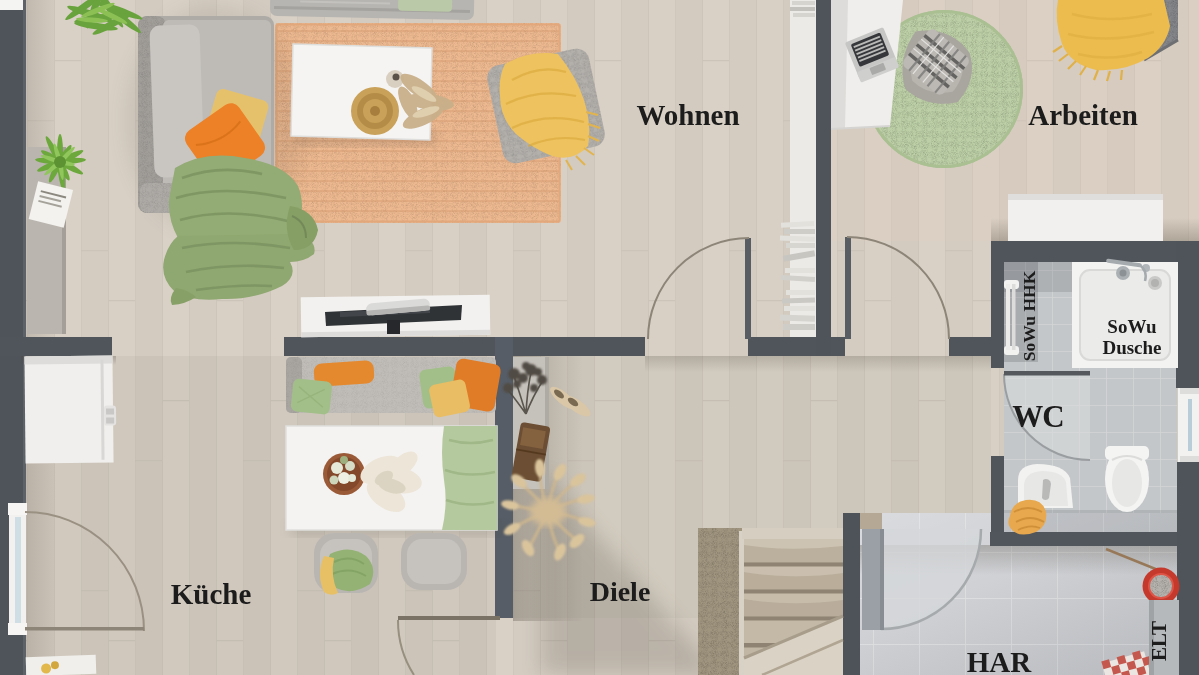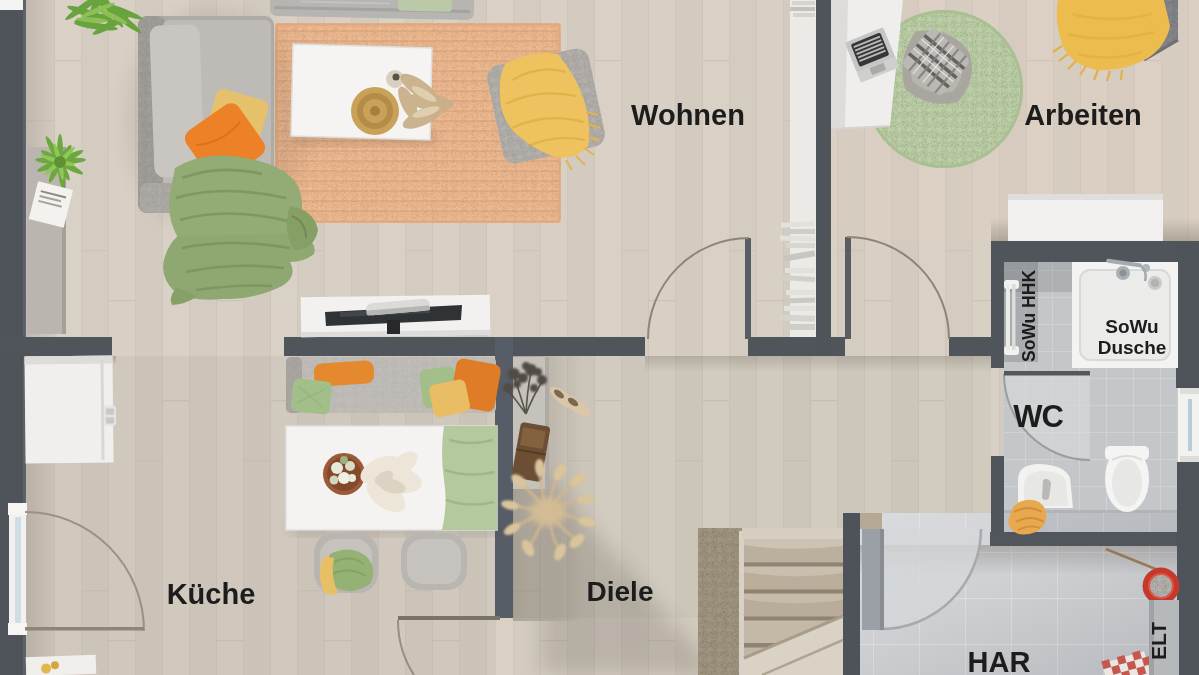--- a/index.html
+++ b/index.html
@@ -1,16 +1,16 @@
 <!DOCTYPE html>
 <html><head>
 <meta charset="utf-8">
 <style>
 html,body{margin:0;padding:0;background:#fff}
-#plan{position:relative;width:1199px;height:675px;overflow:hidden;font-family:Liberation Sans, sans-serif}
+#plan{position:relative;width:1199px;height:675px;overflow:hidden;font-family:Liberation Serif, serif}
 </style>
 </head>
 <body>
 <div id="plan">
 <svg width="1199" height="675" viewBox="0 0 1199 675" xmlns="http://www.w3.org/2000/svg">
 <defs>
 <pattern id="wood" width="108" height="340" patternUnits="userSpaceOnUse">
   <rect width="108" height="340" fill="#d6cec3"></rect>
   <rect x="0" width="27" height="340" fill="#d8d0c5"></rect>
   <rect x="27" width="27" height="340" fill="#d3cbc0"></rect>

